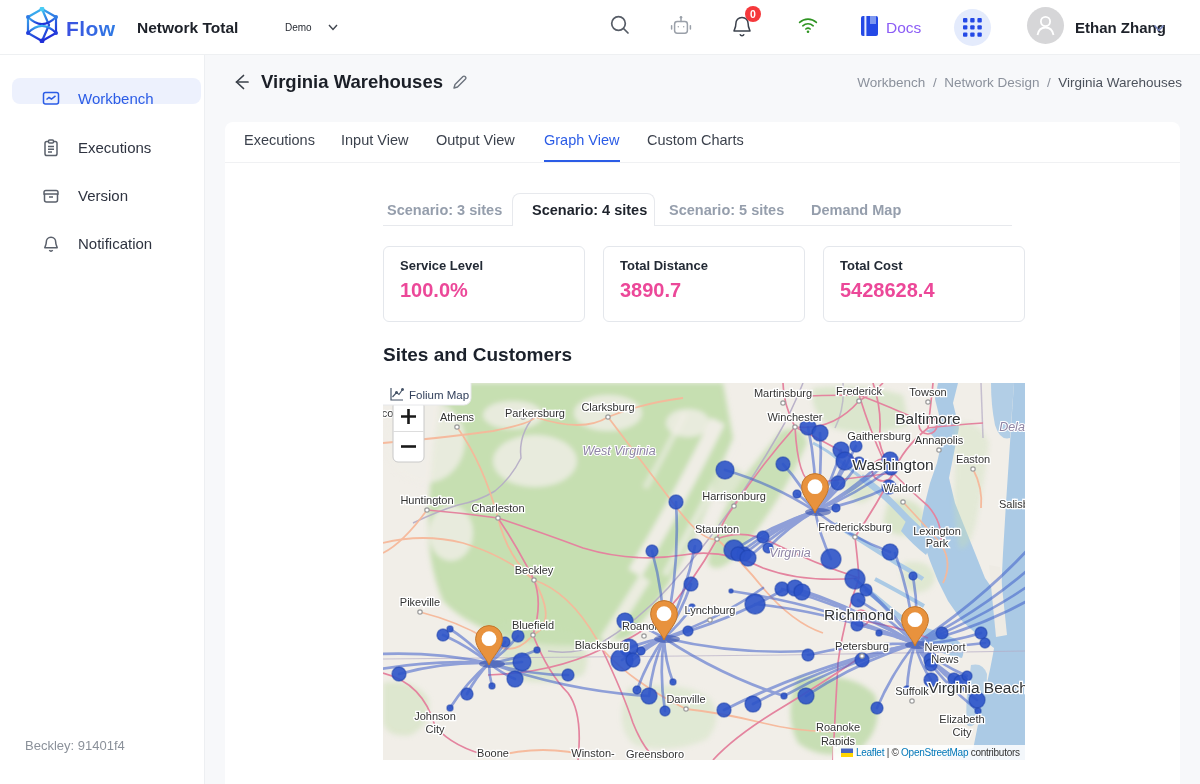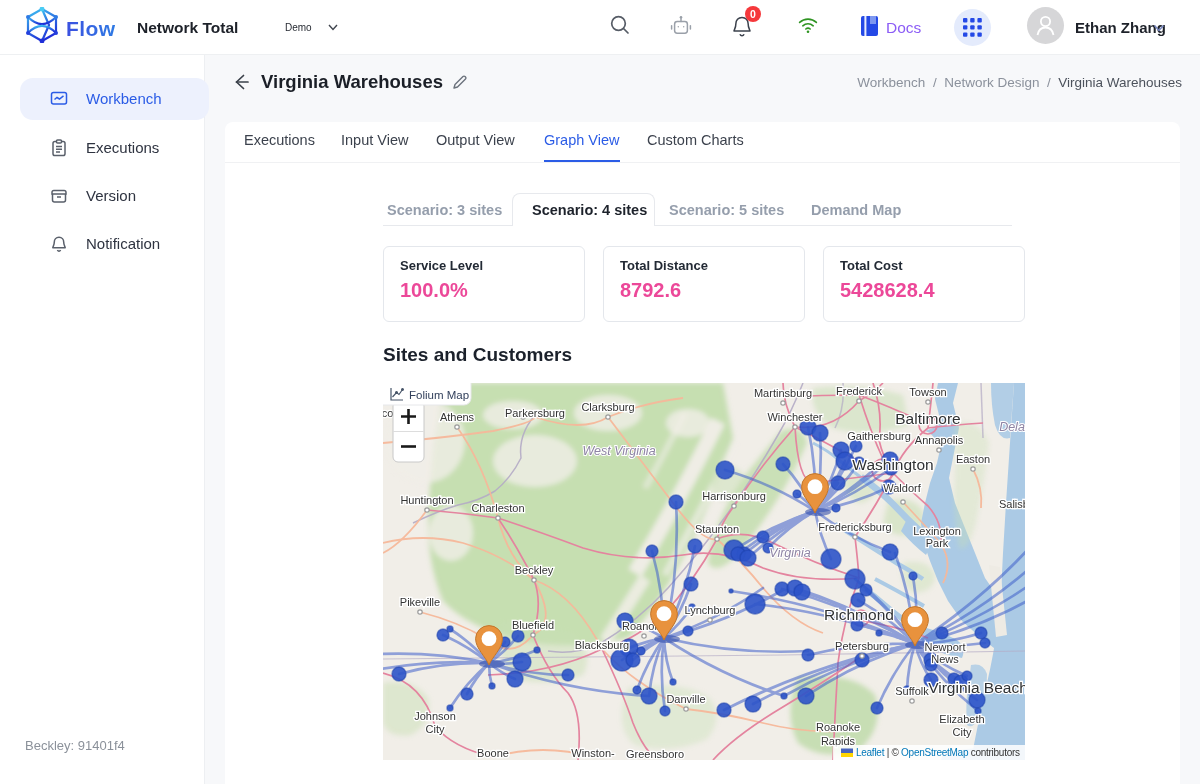--- a/index.html
+++ b/index.html
@@ -8,21 +8,21 @@
 
 .topbar { position:absolute; left:0; top:0; width:1200px; height:55px; background:#fff;
   border-bottom:1px solid #eef0f2; z-index:30; }
 .brand { position:absolute; left:66px; top:17px; font-size:21px; font-weight:700;
   letter-spacing:0.4px; color:#3155e4;
   background:linear-gradient(90deg,#3b50e0,#2f7ae4); -webkit-background-clip:text; color:transparent; }
 .navitem { position:absolute; top:0; height:55px; line-height:55px; color:#1d2129; }
 
 .sidebar { position:absolute; left:0; top:55px; width:205px; height:729px; background:#fff;
   border-right:1px solid #edeff2; z-index:20; }
-.menu-item { position:absolute; left:20px; width:189px; height:42px; border-radius:13px;
+.menu-item { position:absolute; left:12px; width:189px; height:26px; border-radius:8px;
   font-size:15px; color:#2e3340; }
 .menu-item .mi-txt { position:absolute; left:66px; top:0; line-height:42px; }
 .menu-item .mi-ic { position:absolute; left:30px; top:12px; width:18px; height:18px; }
 .menu-item.active { background:#edf1fd; color:#2b5ce6; }
 .version { position:absolute; left:25px; top:683px; font-size:13px; color:#8b919a; }
 
 .mainbg { position:absolute; left:205px; top:55px; width:995px; height:729px; background:#f7f8fa; }
 .card { position:absolute; left:225px; top:122px; width:955px; height:662px; background:#fff;
   border-radius:8px 8px 0 0; }
 .tab { position:absolute; top:132px; height:22px; font-size:14.5px; color:#3c424d; z-index:5; }
@@ -198,21 +198,21 @@
 <div class="scen-tab" style="left:532px;top:202px;color:#1d222b;z-index:7">Scenario: 4 sites</div>
 <div class="scen-tab" style="left:669px;top:202px;">Scenario: 5 sites</div>
 <div class="scen-tab" style="left:811px;top:202px;">Demand Map</div>
 
 <div class="mcard" style="left:383px;">
     <div class="ml">Service Level</div>
     <div class="mv">100.0%</div>
   </div>
 <div class="mcard" style="left:603px;">
     <div class="ml">Total Distance</div>
-    <div class="mv">8792.6</div>
+    <div class="mv">3890.7</div>
   </div>
 <div class="mcard" style="left:823px;">
     <div class="ml">Total Cost</div>
     <div class="mv">5428628.4</div>
   </div>
 
 <div class="abs" style="left:383px;top:344px;font-size:19px;font-weight:700;color:#1b212b;z-index:5">Sites and Customers</div>
 
 <div class="abs" style="left:383px;top:383px;width:642px;height:377px;z-index:5;overflow:hidden;">
 <svg width="642" height="377" viewBox="0 0 642 377">

